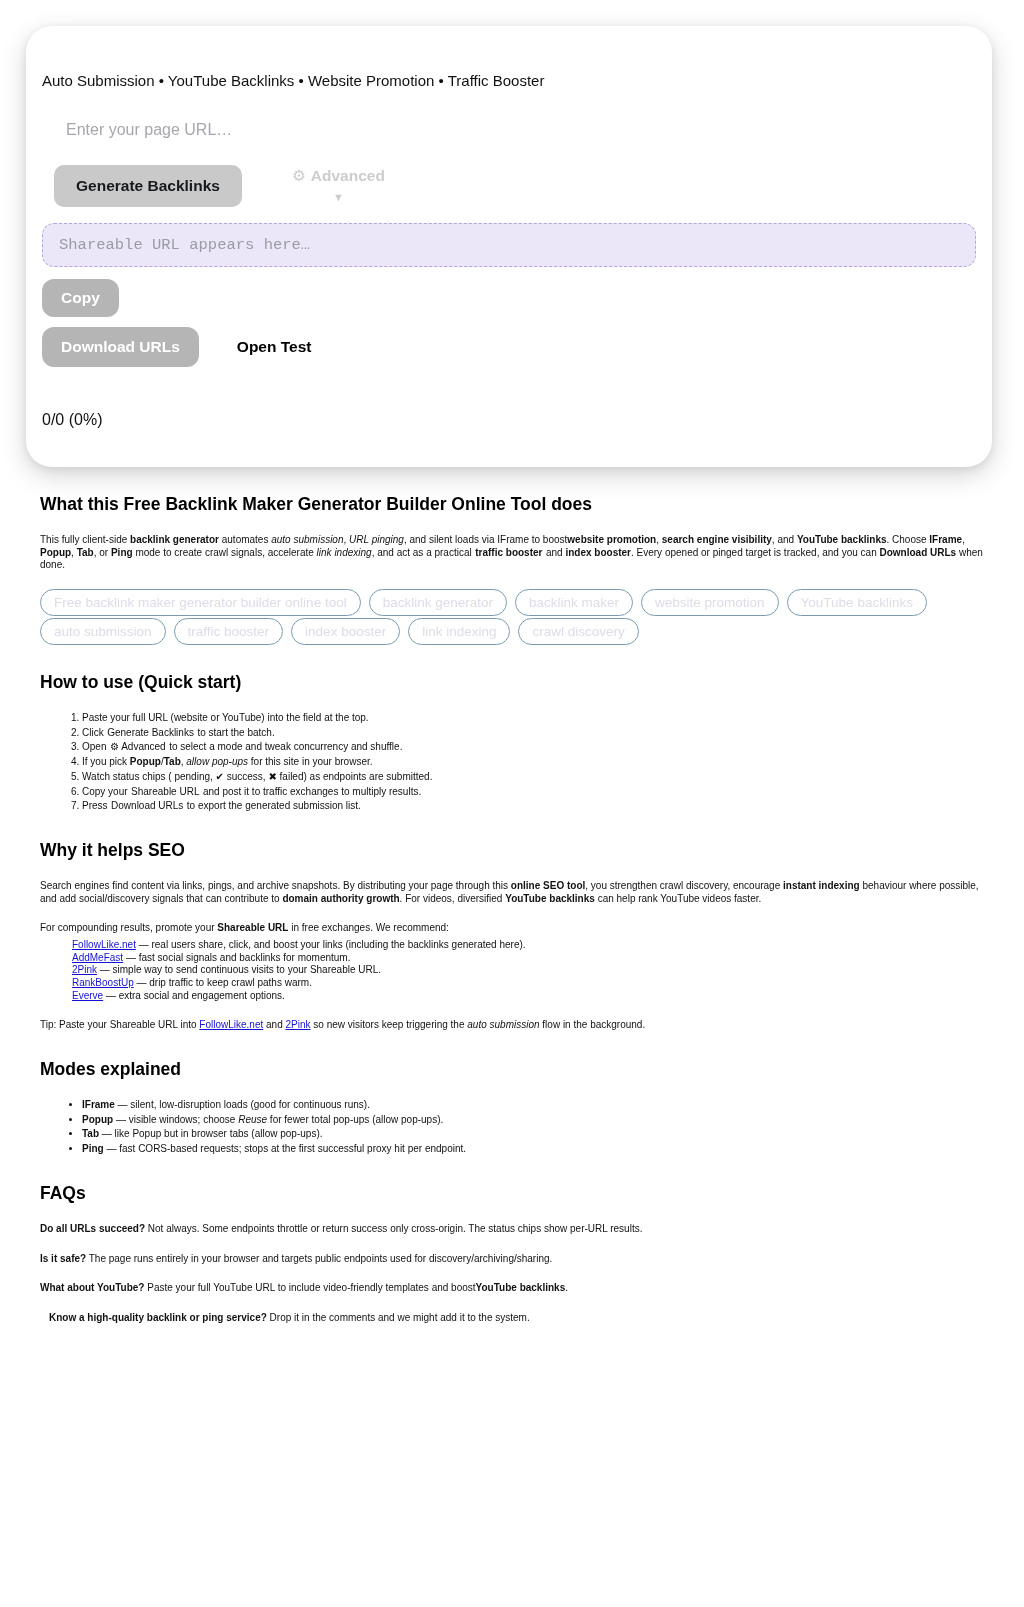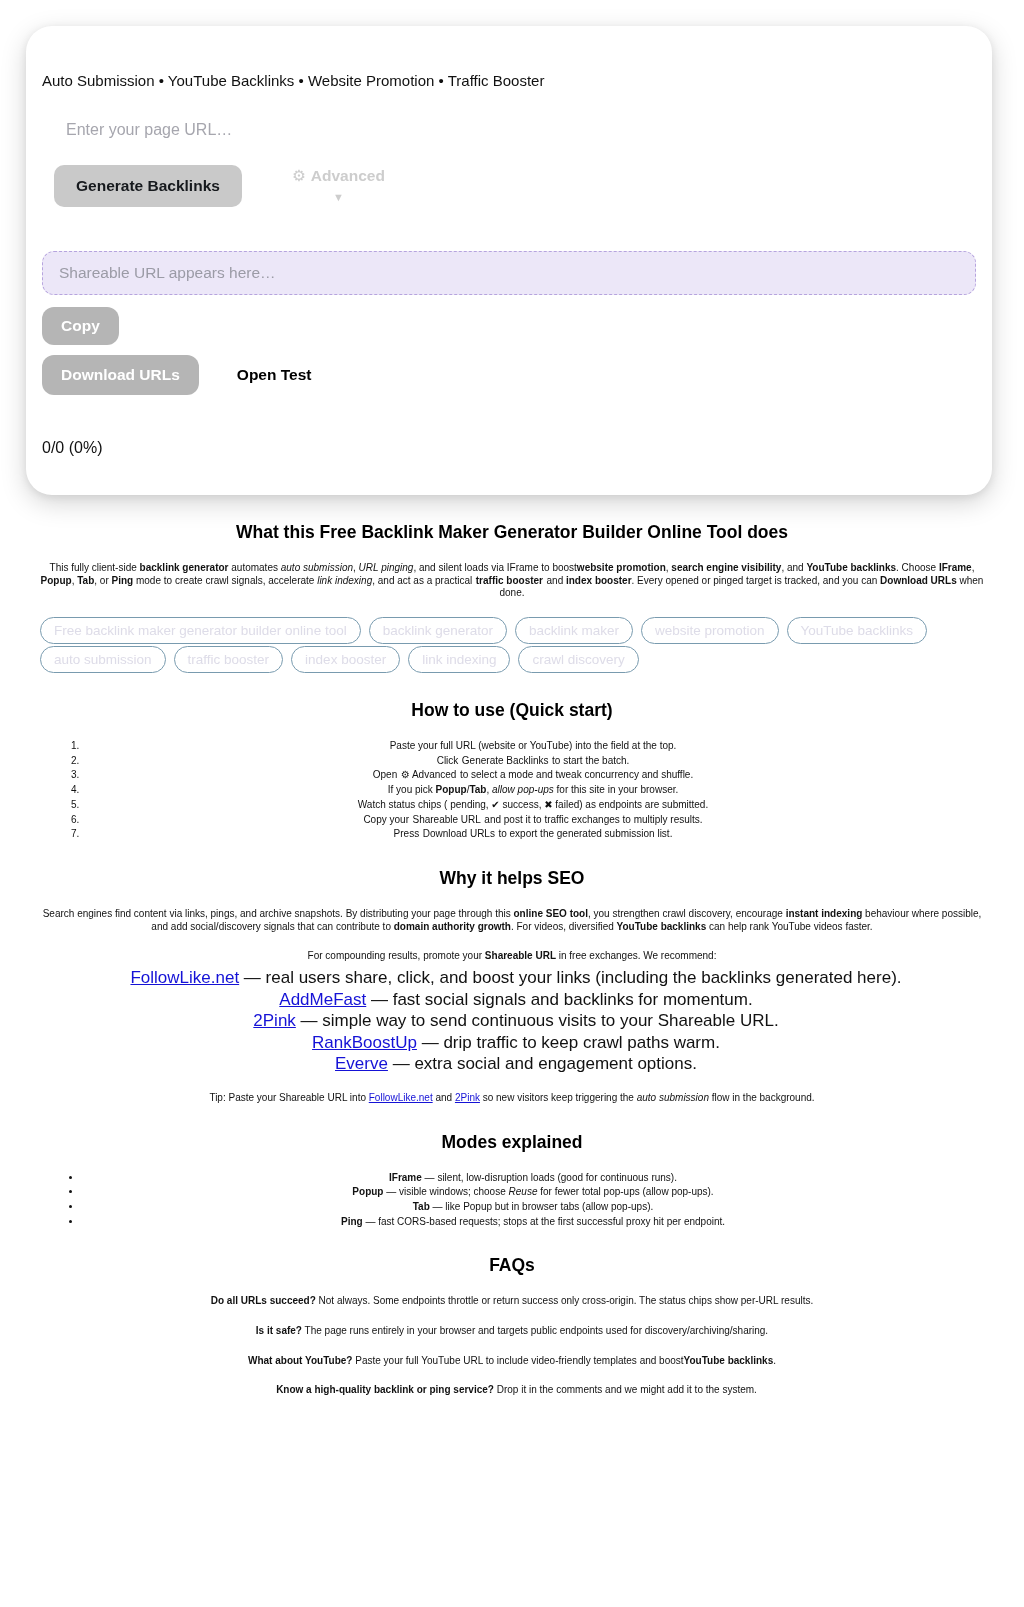--- a/index.html
+++ b/index.html
@@ -56,26 +56,26 @@
     margin-top: 2px;
     color: #cdcdcd;
     cursor: pointer;
   }
   .advanced .adv-label { font-weight: 700; font-size: 15.5px; color: #cdcdcd; }
   .advanced .gear { margin-right: 5px; font-weight: 400; }
   .advanced .caret { font-size: 11px; margin-top: 6px; color: #cdcdcd; }
   .share-input {
     display: block;
     width: 100%;
-    margin-top: 44px;
+    margin-top: 16px;
     background: #ece7f8;
     border: 1px dashed #b6a4de;
     border-radius: 12px;
     padding: 12px 16px;
-    font-family: Liberation Sans, sans-serif;
+    font-family: Liberation Mono, monospace;
     font-size: 15.5px;
     color: #333;
     outline: none;
   }
   .share-input::placeholder { color: #9b9ba6; }
   .copy-btn, .download-btn {
     background: #b5b5b5;
     color: #fff;
     font-family: inherit;
     font-weight: 700;
@@ -91,21 +91,21 @@
     margin-left: 38px;
     color: #000000;
     font-weight: 700;
     font-size: 15.5px;
     text-decoration: none;
     cursor: pointer;
   }
   .progress { margin-top: 44px; font-size: 16px; color: #111; }
 
   
-  .article { margin: 0 40px; max-width: 944px; text-align: center; }
+  .article { margin: 0 40px; max-width: 944px; }
   .article h2 {
     font-size: 17.5px;
     font-weight: 700;
     color: #000;
     margin: 27px 0 19px 0;
   }
   .article p, .article li {
     font-size: 10px;
     line-height: 1.27;
     color: #111;
@@ -126,23 +126,24 @@
     white-space: nowrap;
     opacity: .55;
     background: #fff;
   }
   ol.steps { margin: 17px 0; padding-left: 42px; }
   ol.steps li { margin: 2px 0; }
   ul.modes { margin: 17px 0; padding-left: 42px; }
   ul.modes li { margin: 2px 0; }
   .link-lines { margin: -13px 0 17px 0; }
   .link-line {
-    font-size: 17px;
+    font-size: 10px;
     line-height: 1.27;
     padding-left: 8px;
+    margin-left: 24px;
   }
   .faq-indent { padding-left: 9px; }
 </style>
 </head>
 <body>
 
 <div class="tool-card">
   <div class="tagline">Auto Submission • YouTube Backlinks • Website Promotion • Traffic Booster</div>
 
   <input class="url-input" type="text" placeholder="Enter your page URL…" style="">

